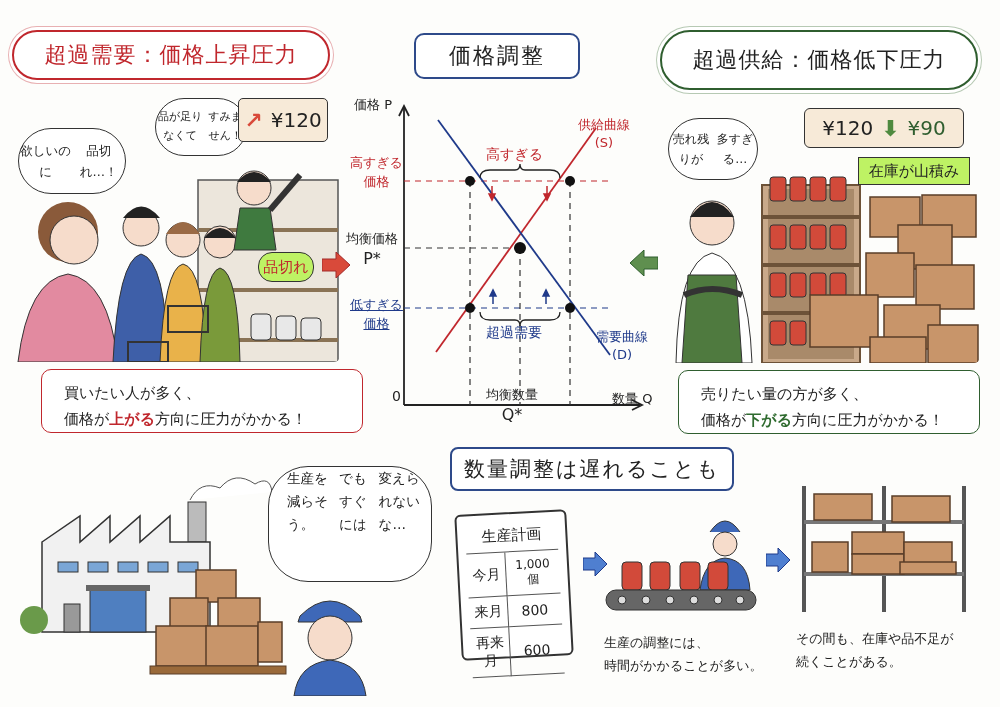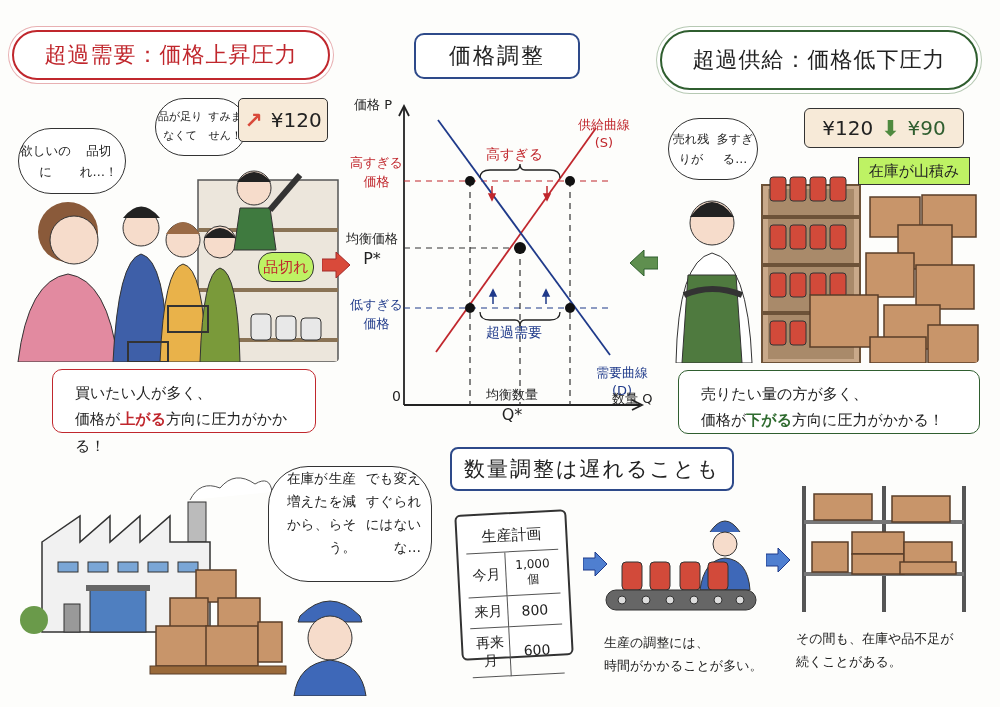--- a/index.html
+++ b/index.html
@@ -92,21 +92,21 @@
 <div class="sign" style="left:258px; top:252px; width:56px; height:30px; color:#c0272d;border-radius:14px;">
   <span>品切れ</span>
 </div>
 
 <div class="big-arrow" style="left:322px; top:252px;">
   <svg width="28" height="26">
       <polygon points="0,7 14,7 14,0 28,13 14,26 14,19 0,19" fill="#d94a3a" stroke="#a32a2a"></polygon>
     </svg>
 </div>
 
-<div class="note red" style="left:52px; top:369px; width:264px; height:64px;">
+<div class="note red" style="left:41px; top:369px; width:322px; height:64px;">
   <div>買いたい人が多く、</div>
   <div>
     <span>価格が</span><span class="hl-red">上がる</span><span>方向に圧力がかかる！</span>
   </div>
 </div>
 
 <div class="box-title" style="left:414px; top:33px; width:166px; height:46px;">
   <span>価格調整</span>
 </div>
 
@@ -152,31 +152,31 @@
   </svg>
   <div class="abs" style="left:14px; top:6px; font-size:13px;">価格 P</div>
   <div class="abs" style="left:10px; top:64px; font-size:13px; color:#c0272d; text-align:center; line-height:1.45;">
     <div>高すぎる</div>
     <div>価格</div>
   </div>
   <div class="abs" style="left:6px; top:140px; font-size:13px; text-align:center; line-height:1.35;">
     <div>均衡価格</div>
     <div style="font-size:16px;">P*</div>
   </div>
-  <div class="abs" style="left:10px; top:206px; font-size:13px; color:#1f3a8a; text-align:center; line-height:1.45;">
+  <div class="abs" style="left:10px; top:206px; font-size:13px; color:#1f3a8a; text-align:center; line-height:1.45;text-decoration:underline;">
     <div>低すぎる</div>
     <div>価格</div>
   </div>
   <div class="abs" style="left:146px; top:56px; font-size:14px; color:#c0272d;">高すぎる</div>
   <div class="abs" style="left:146px; top:234px; font-size:14px; color:#1f3a8a;">超過需要</div>
   <div class="abs" style="left:238px; top:26px; font-size:13px; color:#c0272d; text-align:center; line-height:1.4;">
     <div>供給曲線</div>
     <div>(S)</div>
   </div>
-  <div class="abs" style="left:256px; top:238px; font-size:13px; color:#1f3a8a; text-align:center; line-height:1.4;margin-top:36px;">
+  <div class="abs" style="left:256px; top:238px; font-size:13px; color:#1f3a8a; text-align:center; line-height:1.4;">
     <div>需要曲線</div>
     <div>(D)</div>
   </div>
   <div class="abs" style="left:52px; top:298px; font-size:14px;">0</div>
   <div class="abs" style="left:146px; top:296px; font-size:13px; text-align:center; line-height:1.35;">
     <div>均衡数量</div>
     <div style="font-size:16px;">Q*</div>
   </div>
   <div class="abs" style="left:272px; top:300px; font-size:13px;">数量 Q</div>
 </div>
@@ -283,21 +283,20 @@
         <rect x="208" y="128" width="42" height="32"></rect>
       <rect x="146" y="156" width="52" height="40"></rect>
         <rect x="196" y="156" width="52" height="40"></rect>
         <rect x="248" y="152" width="24" height="40"></rect>
     </g>
     <rect x="140" y="196" width="136" height="8" fill="#9a6a3a" stroke="#5a3e28"></rect>
   </svg>
 </div>
 
 <div class="bubble" style="left:268px; top:466px; width:164px; height:116px; font-size:13.5px; align-items:flex-start; padding-left:18px; text-align:left;">
-  <span>在庫が増えたから、</span>
   <span>生産を減らそう。</span>
   <span>でもすぐには</span>
   <span>変えられないな…</span>
 </div>
 
 <div class="abs" style="left:290px; top:586px;">
   <svg width="80" height="110" viewBox="0 0 80 110">
     <path d="M10 30 Q40 0 70 30 L72 36 L8 36 Z" fill="#3e68b8" stroke="#333"></path>
     <circle cx="40" cy="52" r="22" fill="#f6dccb" stroke="#333"></circle>
     <path d="M4 110 Q8 78 40 74 Q72 78 76 110 Z" fill="#3e68b8" stroke="#333"></path>

